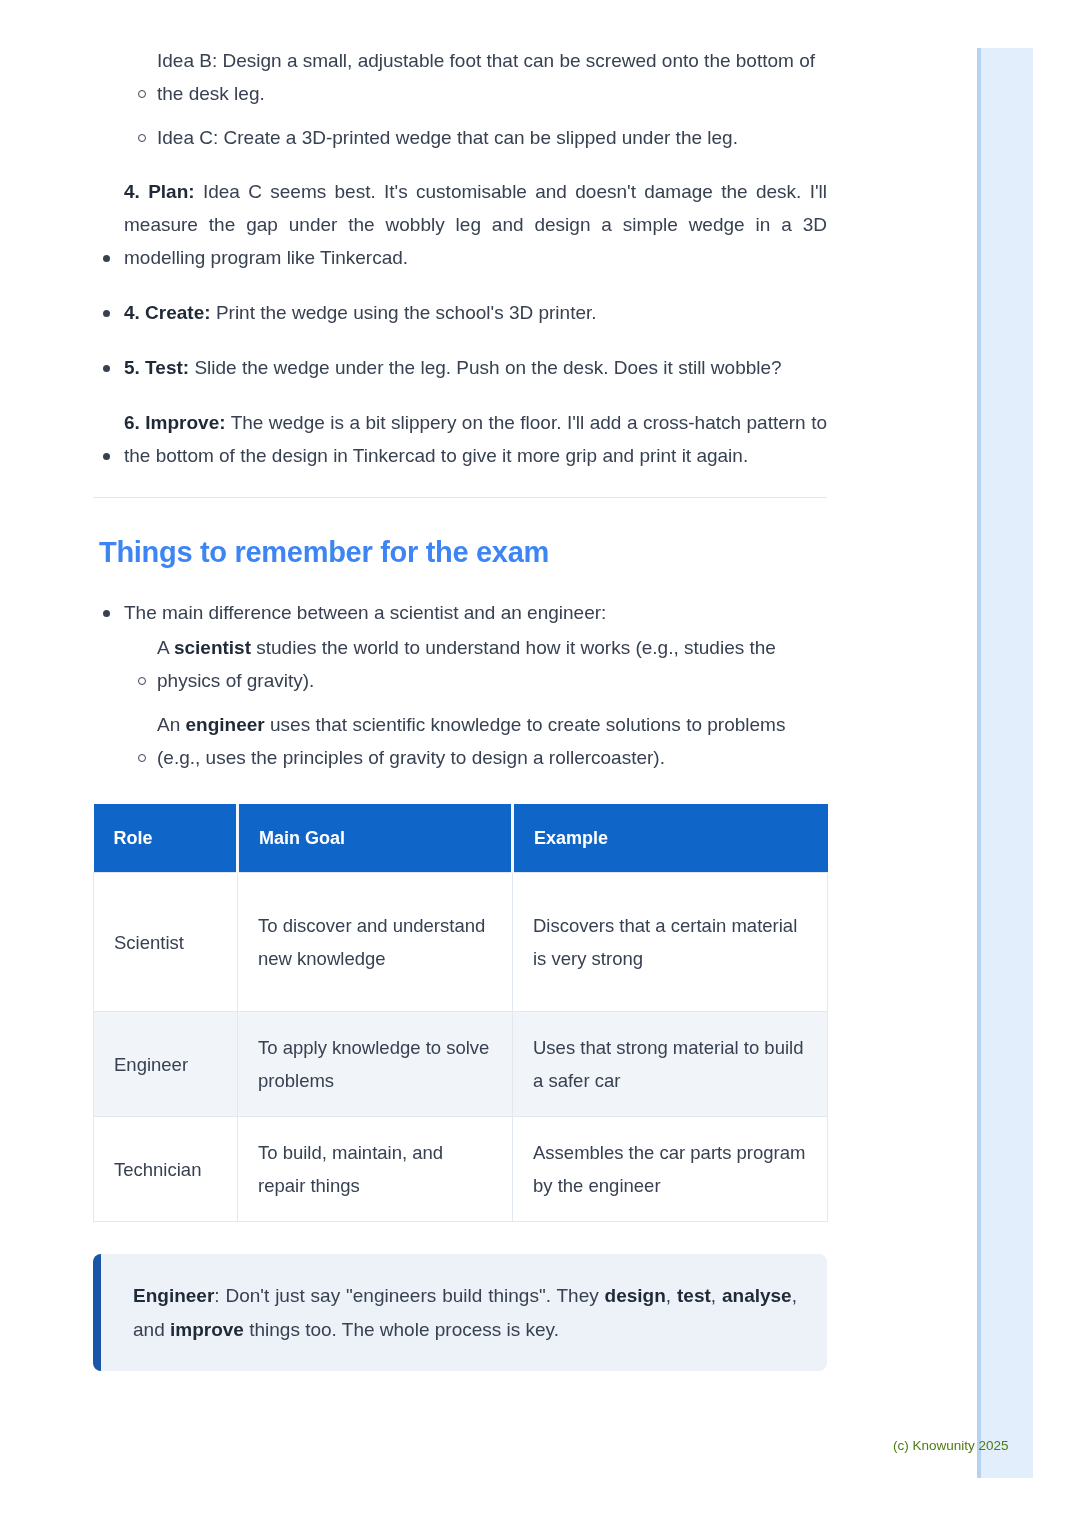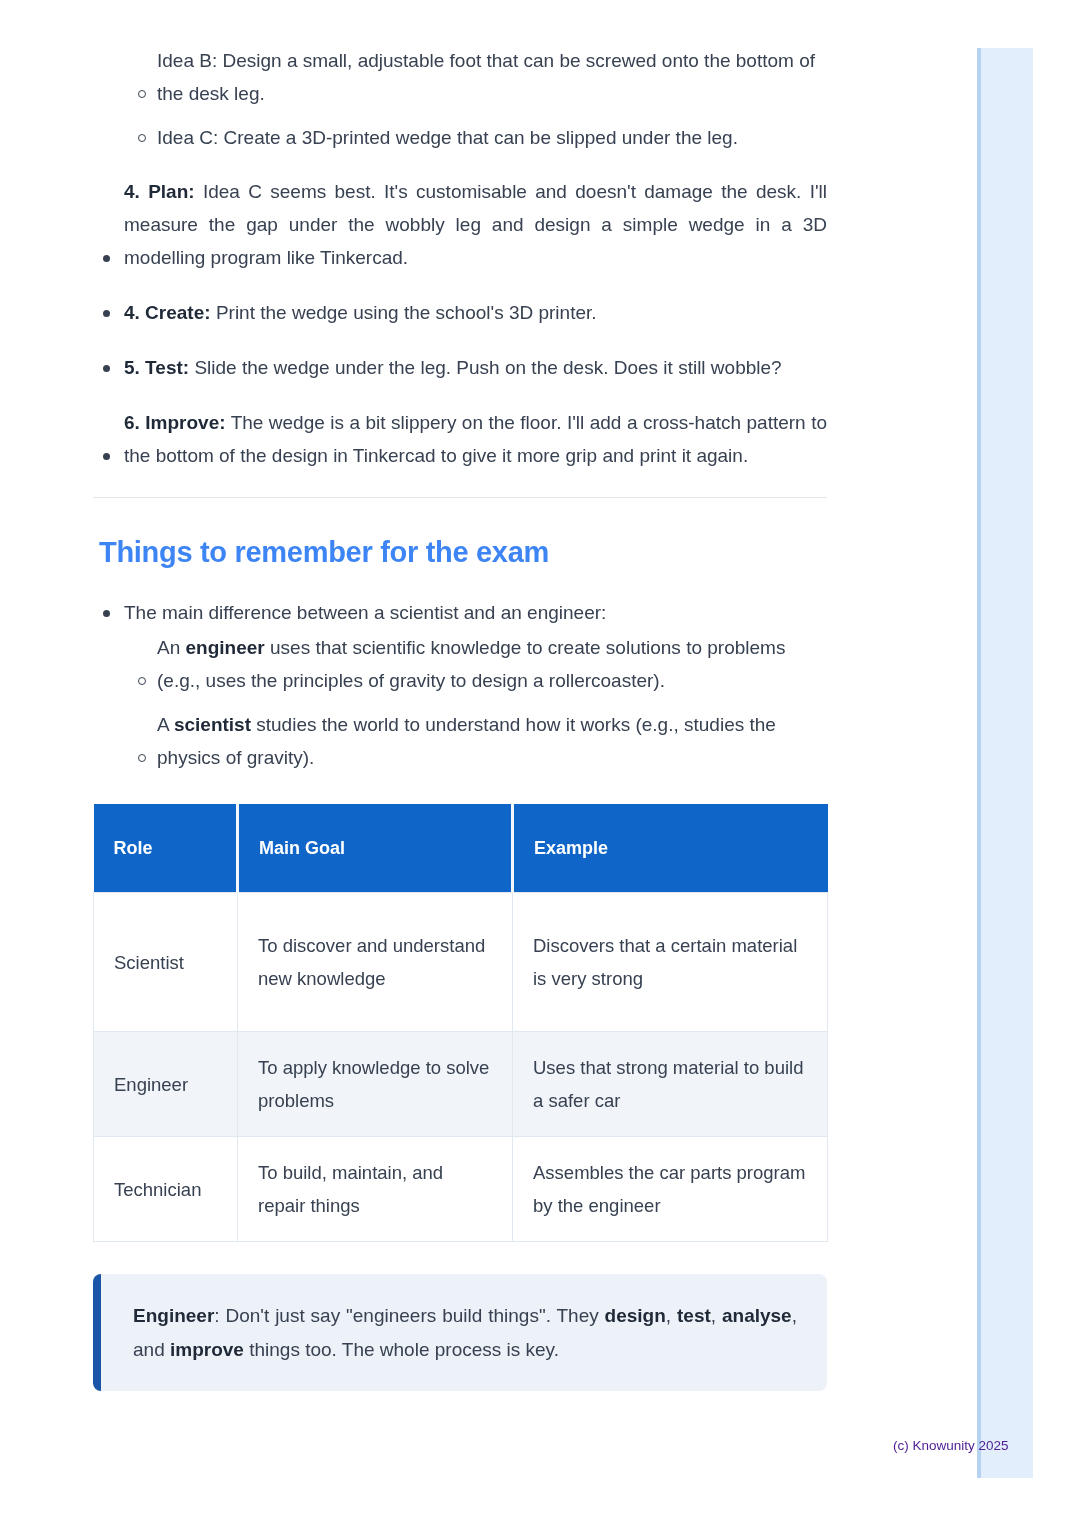--- a/index.html
+++ b/index.html
@@ -40,21 +40,21 @@
   }
   .intro-item{margin-bottom:2px;margin-top:8px;}
   .sub-list{margin-left:32px;}
   .sub-item{margin-bottom:11px;}
 
   
   .role-table{border-collapse:collapse;table-layout:fixed;width:734px;margin-top:30px;}
   .role-table col.c1{width:144px;} .role-table col.c2{width:275px;} .role-table col.c3{width:315px;}
   .role-table thead th{
     background:#1065c8;color:#ffffff;font-weight:700;font-size:18px;
-    text-align:left;vertical-align:middle;height:88px;padding:0 16px 0 20px;
+    text-align:left;vertical-align:middle;height:68px;padding:0 16px 0 20px;
   }
   .role-table thead th + th{border-left:3px solid #f4f8fc;}
   .role-table tbody td{
     border:1px solid #e2e8f0;padding:19px 20px;font-size:18.5px;
     line-height:33px;vertical-align:middle;color:#374151;background:#ffffff;
   }
   .role-table tbody tr.stripe td{background:#f1f5f9;}
   .role-table tbody tr.r1 td{height:100px;}
 
   
@@ -64,21 +64,21 @@
   }
   .callout p{margin:0;font-size:19px;line-height:34px;text-align:justify;}
 
   
   .scroll-strip{
     position:absolute;left:977px;top:48px;width:52px;height:1430px;
     background:#e2eefb;border-left:4px solid #b5d3f1;z-index:0;
   }
   .watermark{
     position:absolute;left:893px;top:1438px;z-index:2;
-    font-size:13.5px;color:#4c1d95;white-space:nowrap;
+    font-size:13.5px;color:#4d7c0f;white-space:nowrap;
   }
 </style>
 </head>
 <body>
 
 <main class="doc">
 
   <div class="idea-list">
     <div class="li l2 idea-item">
       <span class="marker"></span>
@@ -114,25 +114,25 @@
   <h1 class="section-heading">Things to remember for the exam</h1>
 
   <div class="li l1 intro-item">
     <span class="marker"></span>
     <p class="txt">The main difference between a scientist and an engineer:</p>
   </div>
 
   <div class="sub-list">
     <div class="li l2 sub-item">
       <span class="marker"></span>
-      <p class="txt"><span>An </span><strong>engineer</strong><span> uses that scientific knowledge to create solutions to problems (e.g., uses the principles of gravity to design a rollercoaster).</span></p>
+      <p class="txt"><span>A </span><strong>scientist</strong><span> studies the world to understand how it works (e.g., studies the physics of gravity).</span></p>
     </div>
     <div class="li l2 sub-item">
       <span class="marker"></span>
-      <p class="txt"><span>A </span><strong>scientist</strong><span> studies the world to understand how it works (e.g., studies the physics of gravity).</span></p>
+      <p class="txt"><span>An </span><strong>engineer</strong><span> uses that scientific knowledge to create solutions to problems (e.g., uses the principles of gravity to design a rollercoaster).</span></p>
     </div>
   </div>
 
   <table class="role-table">
     <colgroup>
         <col class="c1">
         <col class="c2">
         <col class="c3">
       </colgroup>
     <thead>

